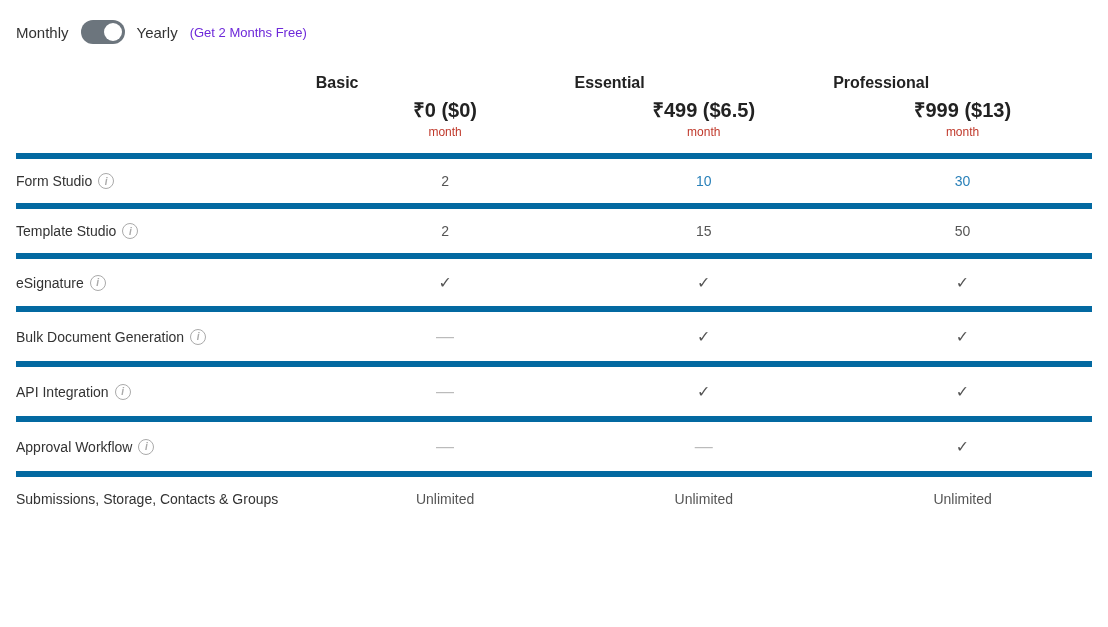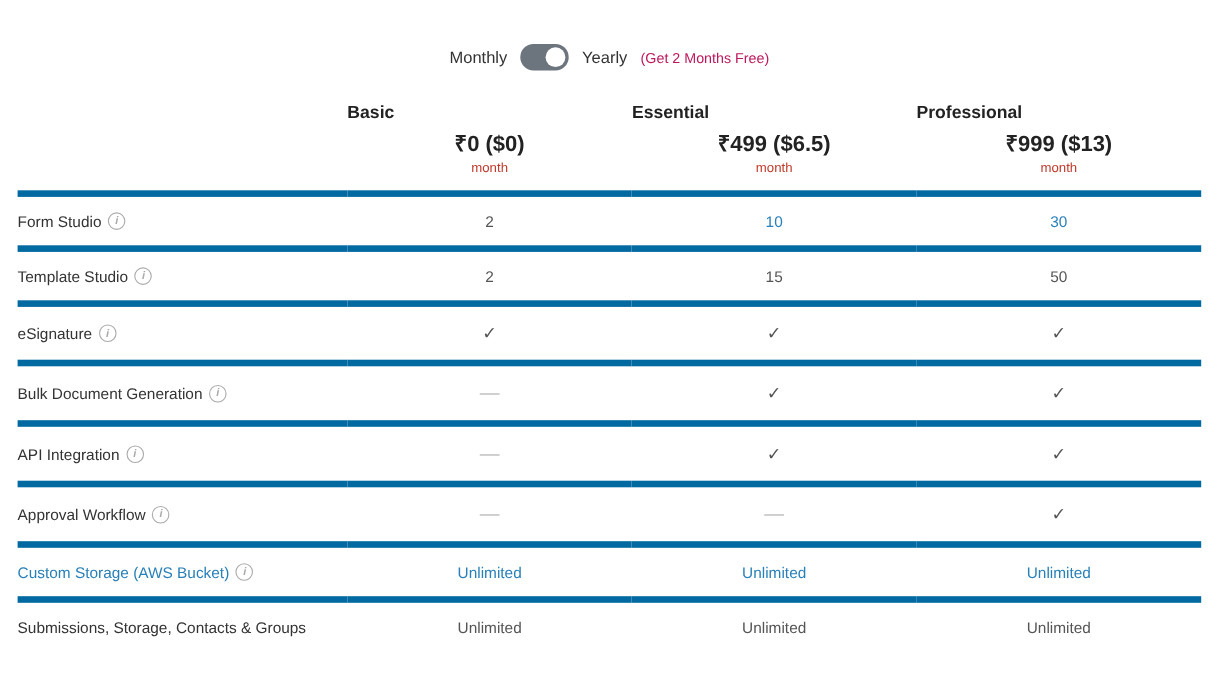--- a/index.html
+++ b/index.html
@@ -12,25 +12,23 @@
 
     .page-wrapper {
       max-width: 1108px;
       margin: 0 auto;
       padding: 20px 16px;
     }
 
     
     .billing-toggle {
       display: flex;
-      justify-content: center;
       align-items: center;
       gap: 12px;
       margin-bottom: 30px;
-      margin-top: 20px;
     }
     .billing-toggle-label {
       font-size: 15px;
       color: #333;
     }
     .toggle-switch {
       width: 44px;
       height: 24px;
       background: #6c757d;
       border-radius: 12px;
@@ -46,21 +44,21 @@
       height: 18px;
       background: #fff;
       border-radius: 50%;
     }
     .billing-yearly-label {
       font-size: 15px;
       color: #333;
     }
     .billing-promo {
       font-size: 13px;
-      color: #be185d;
+      color: #6d28d9;
     }
 
     
     .pricing-table {
       width: 100%;
       border-collapse: collapse;
     }
 
     .pricing-table .plan-header-row th {
       padding-bottom: 4px;
@@ -258,31 +256,20 @@
               <span class="info-icon">i</span>
             </div>
           </td>
           <td><span class="dash-icon">—</span></td>
           <td><span class="dash-icon">—</span></td>
           <td><span class="check-icon">✓</span></td>
         </tr>
         <tr class="feature-row">
           <td>
             <div class="feature-name">
-              <span class="feature-link">Custom Storage (AWS Bucket)</span>
-              <span class="info-icon">i</span>
-            </div>
-          </td>
-          <td><span class="val-blue">Unlimited</span></td>
-          <td><span class="val-blue">Unlimited</span></td>
-          <td><span class="val-blue">Unlimited</span></td>
-        </tr>
-        <tr class="feature-row">
-          <td>
-            <div class="feature-name">
               <span>Submissions, Storage, Contacts &amp; Groups</span>
             </div>
           </td>
           <td><span>Unlimited</span></td>
           <td><span>Unlimited</span></td>
           <td><span>Unlimited</span></td>
         </tr>
       </tbody>
   </table>
 </div>

